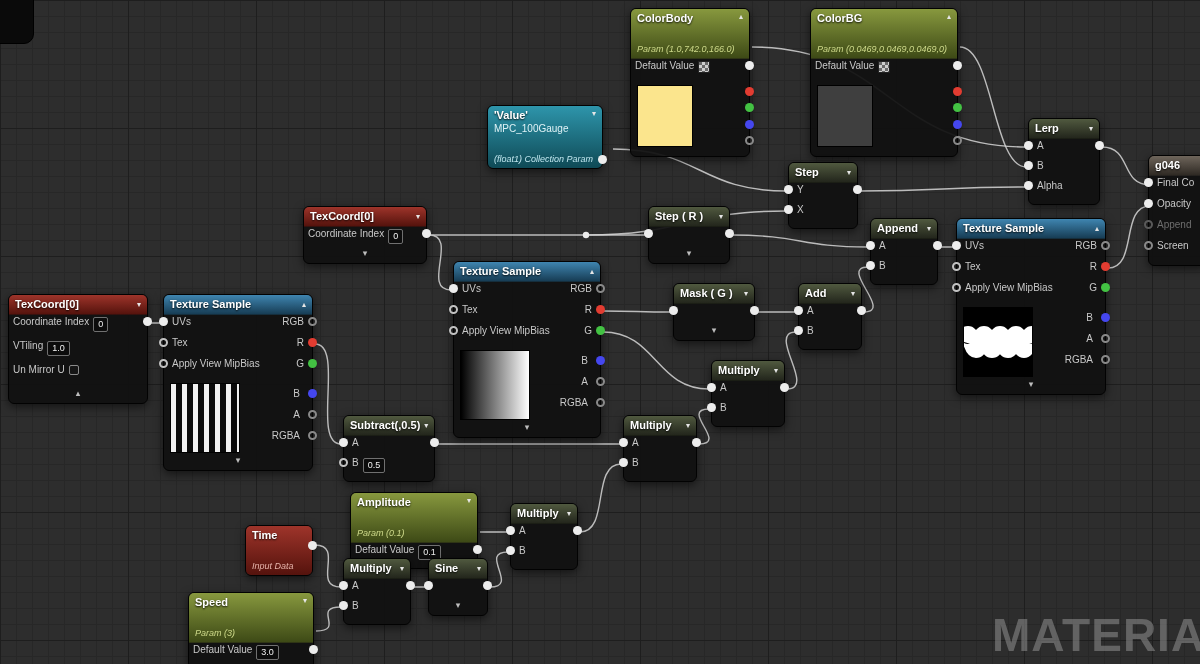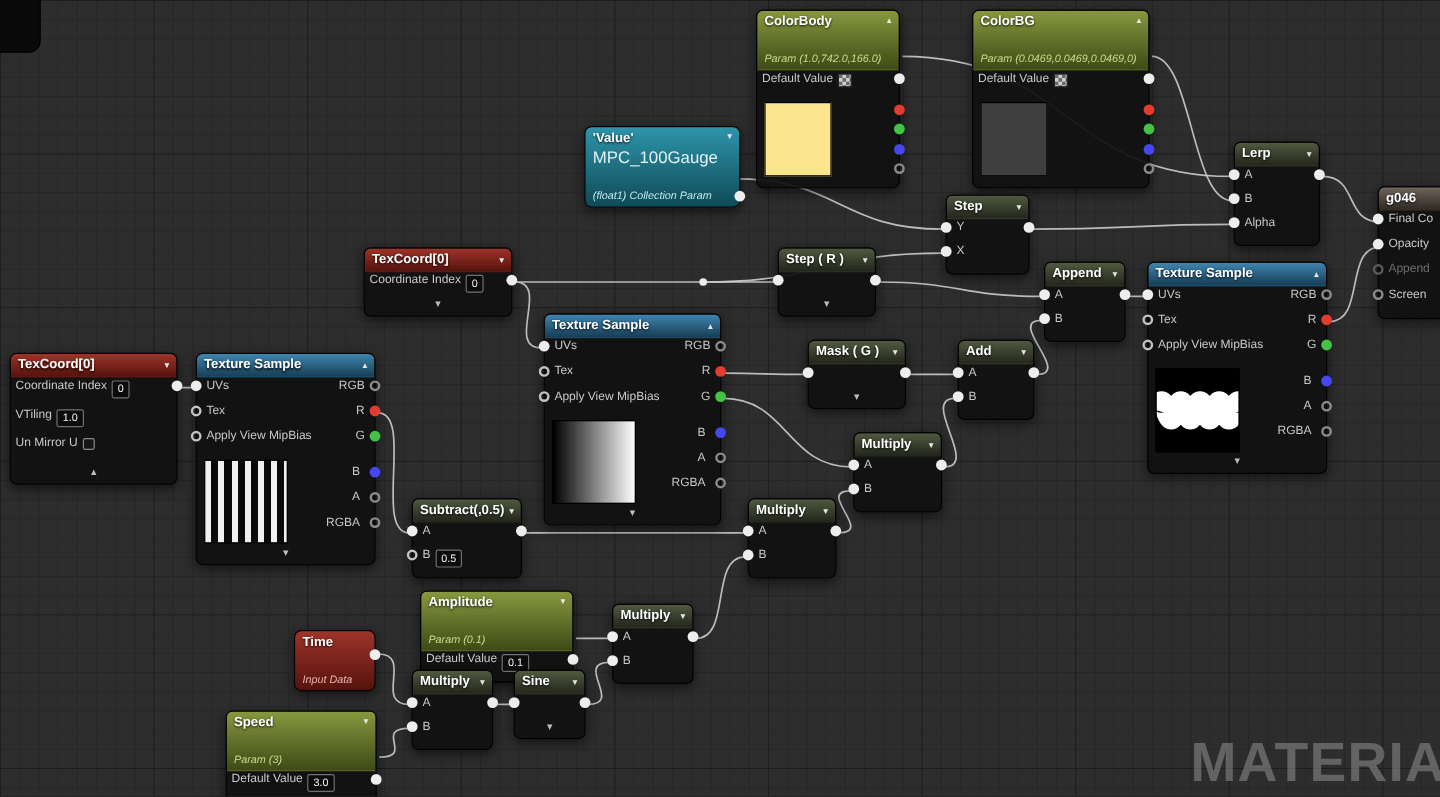--- a/index.html
+++ b/index.html
@@ -22,21 +22,21 @@
     border:1px solid #000;border-radius:10px;z-index:2}
   .node{position:absolute;z-index:2;background:rgba(17,17,17,.94);border:1px solid #020202;
     border-radius:6px;box-shadow:0 3px 10px rgba(0,0,0,.55);color:#c8c8c8;font-size:10px;line-height:1}
   .hdr{display:flex;align-items:center;gap:4px;padding:4px 6px;border-radius:5px 5px 0 0;
     border-bottom:1px solid rgba(0,0,0,.65)}
   .hdr .t{font-size:11px;font-weight:bold;color:#fff;text-shadow:0 1px 2px rgba(0,0,0,.9);white-space:nowrap}
   .chev{margin-left:auto;font-size:8px;color:#e6e6e6}
   .hdr.two{display:block;position:relative}
   .hdr.two .chev{position:absolute;top:4px;right:6px;margin:0}
   .hdr .sub{font-size:9px;font-style:italic;white-space:nowrap;margin-top:21px}
-  .hdr .sub2{font-size:14px;white-space:nowrap;margin-top:3px}
+  .hdr .sub2{font-size:10px;white-space:nowrap;margin-top:3px}
   .hdr-fn{background:linear-gradient(#50593f,#23261c)}
   .hdr-green{background:linear-gradient(#87983e,#3e4a16)}
   .hdr-green .sub{color:#cdd98a}
   .hdr-red{background:linear-gradient(#9e342a,#55130d)}
   .hdr-red .sub{color:#e6b3aa}
   .hdr-blue{background:linear-gradient(#3f85b0,#173d55)}
   .hdr-teal{background:linear-gradient(#2e95ab,#0f4a56)}
   .hdr-teal .sub{color:#bfe6ee}
   .hdr-teal .sub2{color:#dff2f6}
   .hdr-gray{background:linear-gradient(#6e655b,#2f2a24)}
@@ -172,21 +172,21 @@
               <span class="pin pr p-blue"></span>
             </div>
           <div class="pc">
               <span class="pin pr p-ghollow"></span>
             </div>
         </div>
       </div>
     </div>
   </div>
 
-  <div class="node" style="left:487px;top:105px;width:130px">
+  <div class="node" style="left:487px;top:105px;width:116px">
     <div class="hdr hdr-teal two" style="border-radius:5px;border-bottom:none">
       <div class="t">'Value'</div>
       <div class="sub2">MPC_100Gauge</div>
       <div class="sub">(float1) Collection Param</div>
       <span class="chev">▾</span>
     </div>
     <span class="pin p-white abs" style="right:-5px;bottom:4px"></span>
   </div>
 
   <div class="node" style="left:1028px;top:118px;width:72px">

